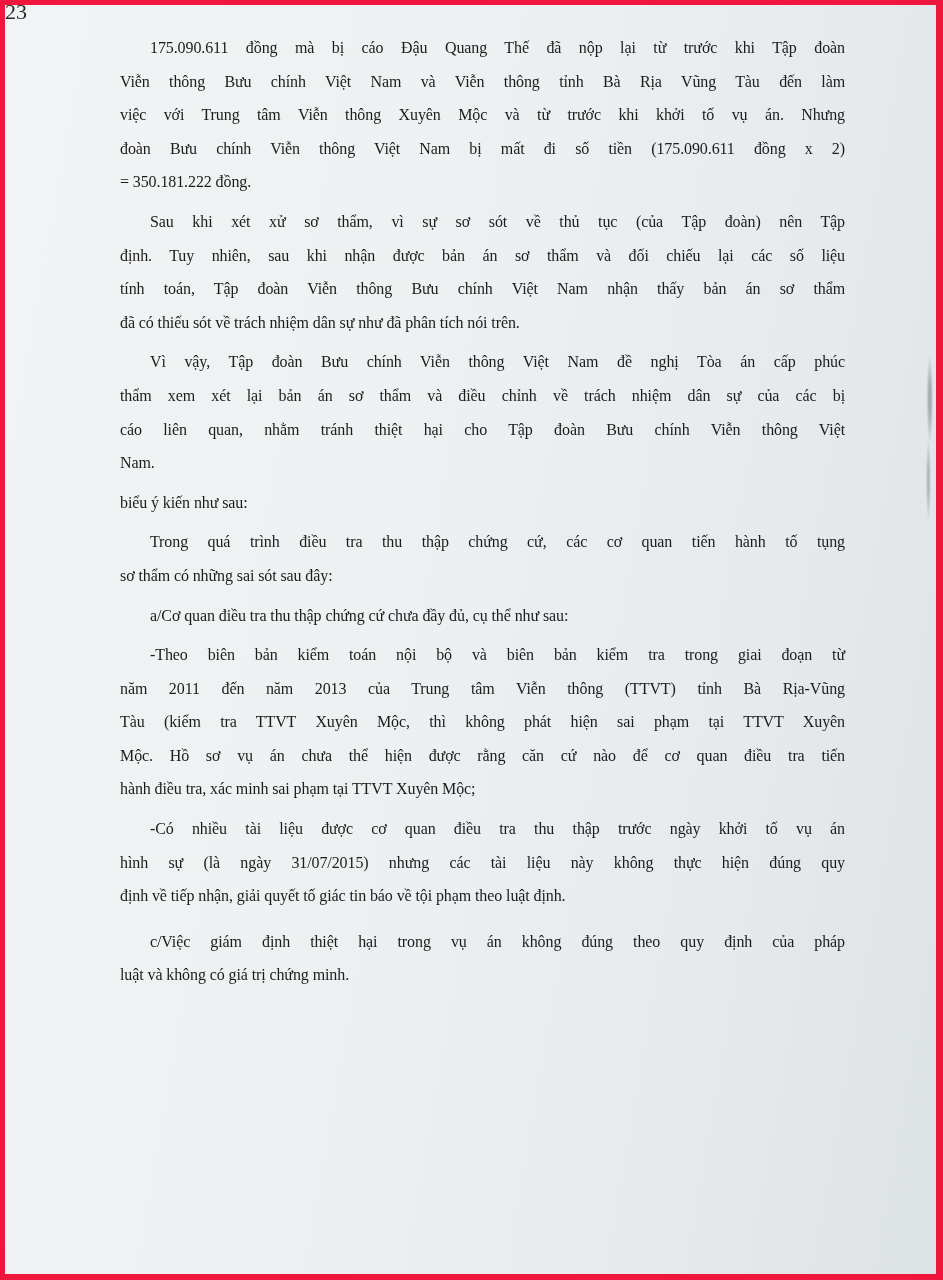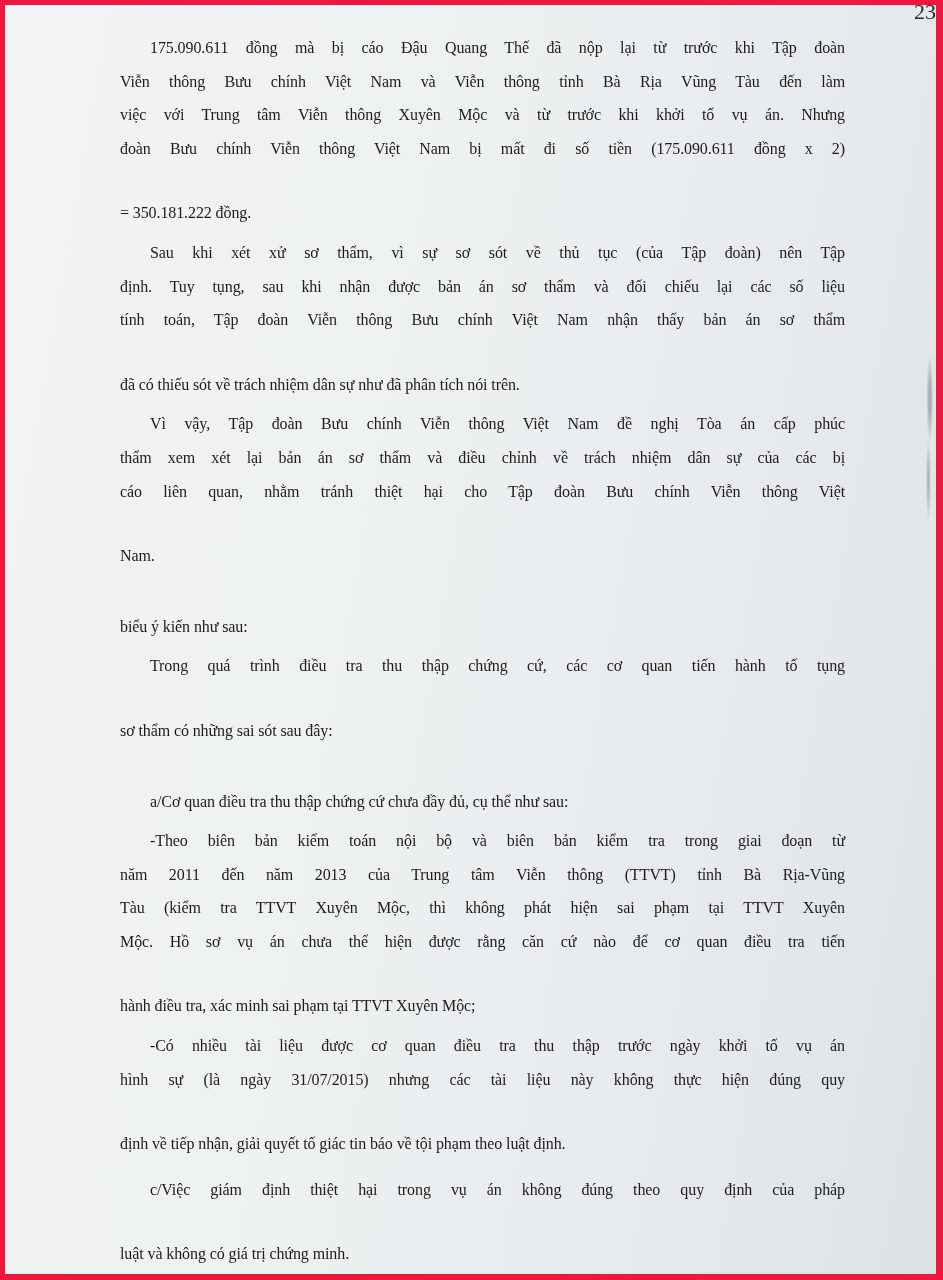--- a/index.html
+++ b/index.html
@@ -8,29 +8,29 @@
       background: #f0173f;
       font-family: "Liberation Serif", "DejaVu Serif", serif;
     }
     .frame {
       position: absolute; left: 5px; top: 5px; right: 7px; bottom: 6px;
       background: linear-gradient(100deg, #f1f3f4 0%, #eef1f2 40%, #e6eaec 75%, #dde2e5 100%);
       overflow: hidden;
     }
     .page-number {
       position: absolute; left: 0; right: 0; top: -6px;
-      text-align: right; font-size: 22px; color: #2a2a2a;
+      text-align: left; font-size: 22px; color: #2a2a2a;
     }
     .body-text {
       position: absolute; left: 115px; top: 26px; width: 725px;
       font-size: 16px; line-height: 33.6px; color: #1c1c1c;
       letter-spacing: -0.1px;
     }
     .line { white-space: nowrap; display: block; text-align: justify; text-align-last: justify; }
-    .line.last { text-align-last: left; margin-top: 31px; }
+    .line.last { text-align-last: left; }
     .line.indent { padding-left: 30px; }
     .para-gap { height: 6px; }
     .edge-marks {
       position: absolute; right: 2px; top: 340px; width: 14px; height: 180px;
       background: radial-gradient(ellipse at 70% 30%, rgba(60,70,80,0.35) 0 8%, transparent 25%),
                   radial-gradient(ellipse at 60% 75%, rgba(60,70,80,0.30) 0 6%, transparent 22%);
     }
   </style>
 </head>
 <body>
@@ -41,21 +41,21 @@
       <div>
         <span class="line indent">175.090.611 đồng mà bị cáo Đậu Quang Thế đã nộp lại từ trước khi Tập đoàn</span>
         <span class="line">Viễn thông Bưu chính Việt Nam và Viễn thông tỉnh Bà Rịa Vũng Tàu đến làm</span>
         <span class="line">việc với Trung tâm Viễn thông Xuyên Mộc và từ trước khi khởi tố vụ án. Nhưng</span>
         <span class="line">đoàn Bưu chính Viễn thông Việt Nam bị mất đi số tiền (175.090.611 đồng x 2)</span>
         <span class="line last">= 350.181.222 đồng.</span>
       </div>
       <div class="para-gap"></div>
       <div>
         <span class="line indent">Sau khi xét xử sơ thẩm, vì sự sơ sót về thủ tục (của Tập đoàn) nên Tập</span>
-        <span class="line">định. Tuy tụng, sau khi nhận được bản án sơ thẩm và đối chiếu lại các số liệu</span>
+        <span class="line">định. Tuy nhiên, sau khi nhận được bản án sơ thẩm và đối chiếu lại các số liệu</span>
         <span class="line">tính toán, Tập đoàn Viễn thông Bưu chính Việt Nam nhận thấy bản án sơ thẩm</span>
         <span class="line last">đã có thiếu sót về trách nhiệm dân sự như đã phân tích nói trên.</span>
       </div>
       <div class="para-gap"></div>
       <div>
         <span class="line indent">Vì vậy, Tập đoàn Bưu chính Viễn thông Việt Nam đề nghị Tòa án cấp phúc</span>
         <span class="line">thẩm xem xét lại bản án sơ thẩm và điều chỉnh về trách nhiệm dân sự của các bị</span>
         <span class="line">cáo liên quan, nhằm tránh thiệt hại cho Tập đoàn Bưu chính Viễn thông Việt</span>
         <span class="line last">Nam.</span>
       </div>

